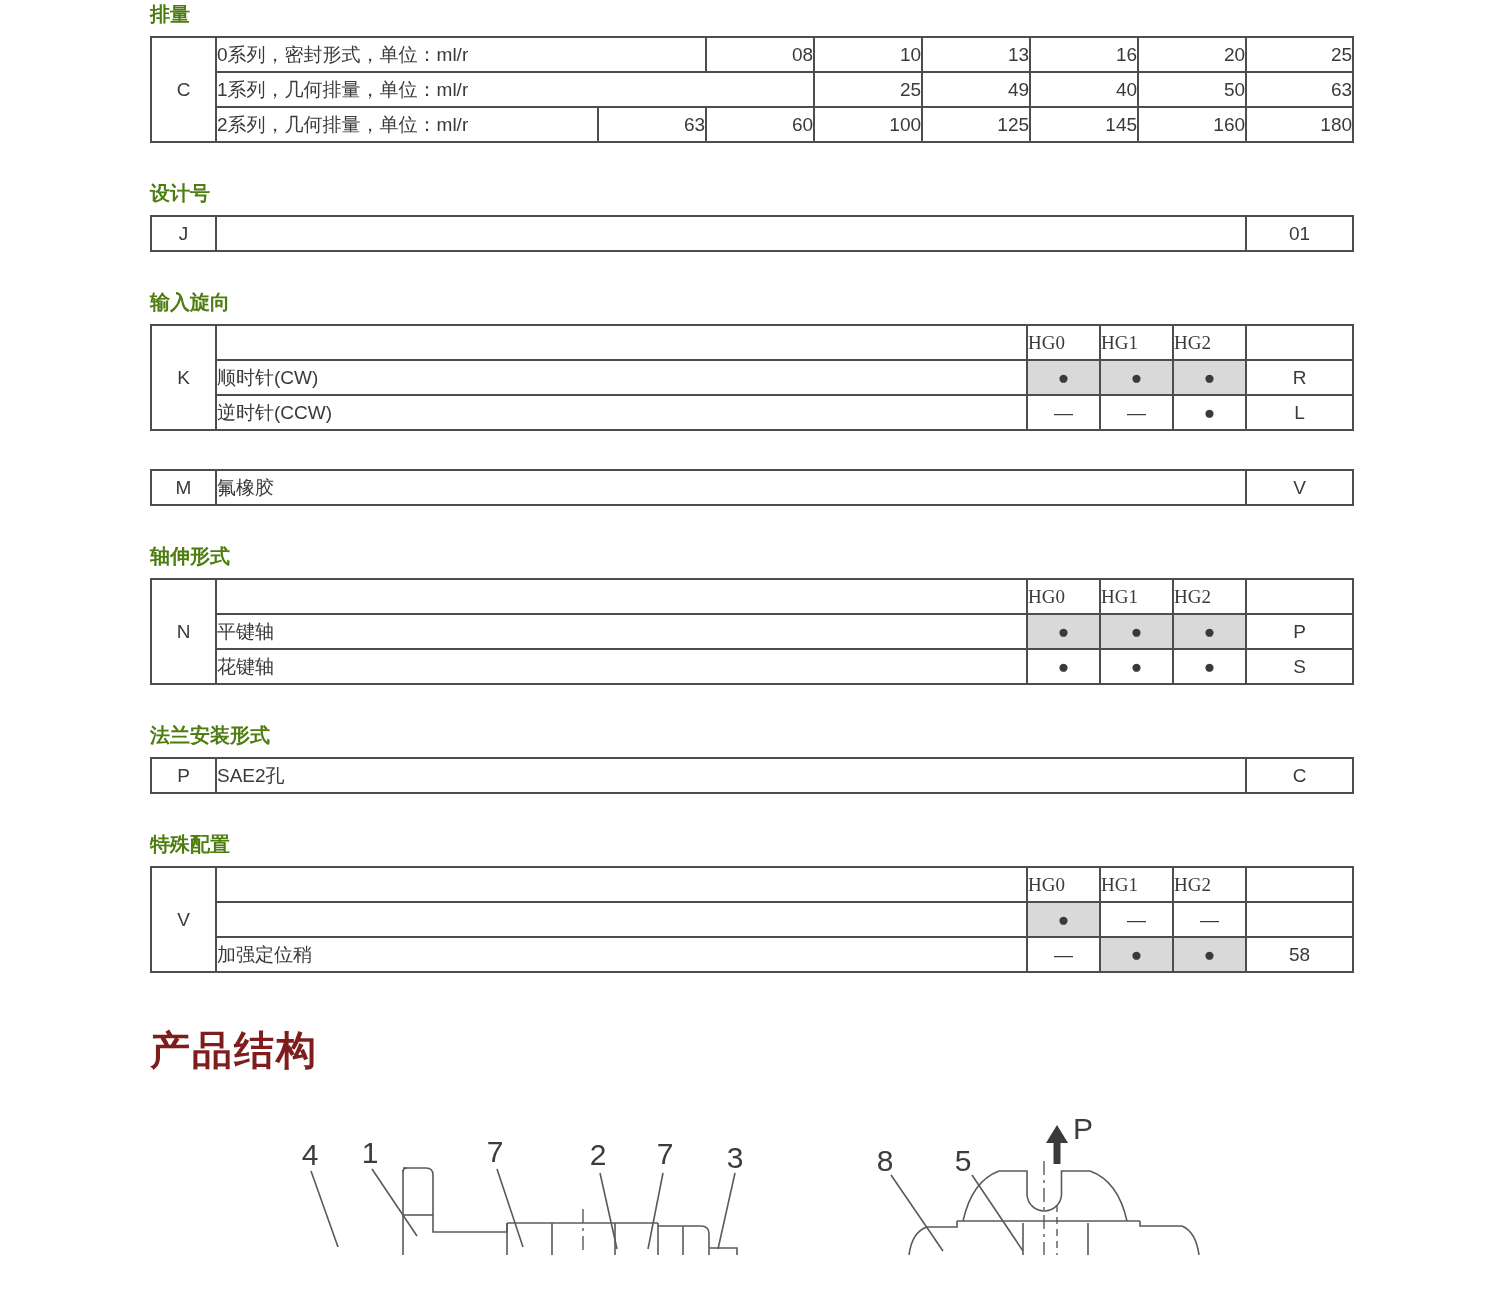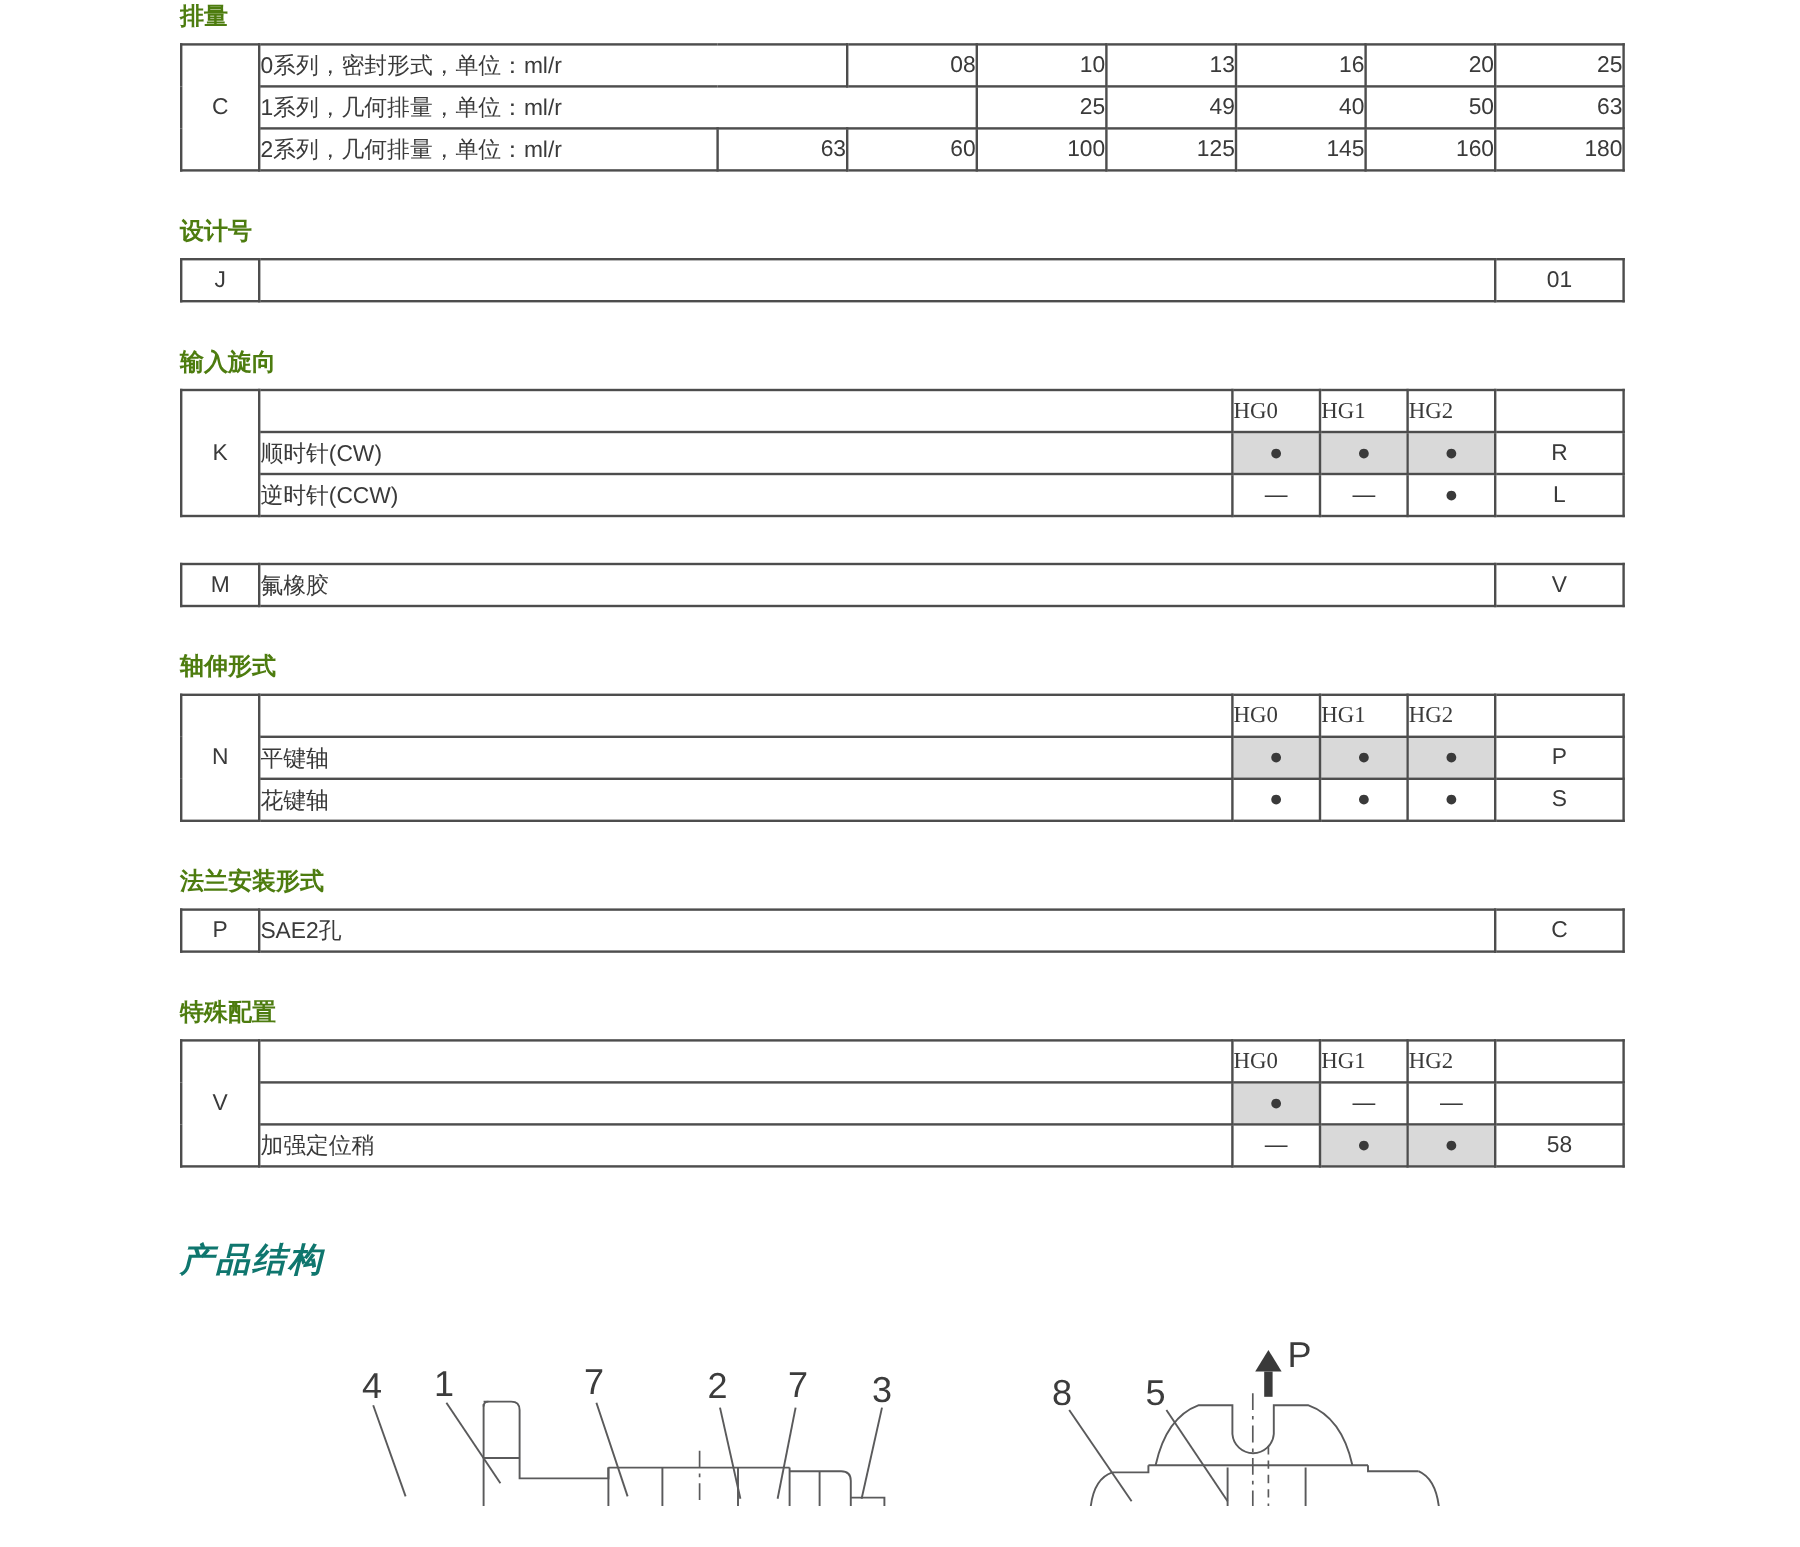--- a/index.html
+++ b/index.html
@@ -26,22 +26,22 @@
   }
   td.letter{text-align:center;}
   td.lbl{text-align:left;padding-left:24px;}
   td.val{text-align:right;}
   td.hgh{font-family:Liberation Serif, serif;}
   td.code{text-align:center;margin-top:32px;}
   td.mark{text-align:center;font-size:17px;color:#333333;}
   td.shaded{background:#d9d9d9;}
   .struct-title{
     margin:52px 0 0 0;
-    font-size:28px;line-height:50px;font-weight:700;
-    color:#0f766e;letter-spacing:2px;font-style:italic;
+    font-size:40px;line-height:50px;font-weight:700;
+    color:#7f1d1d;letter-spacing:2px;
   }
   .drawing-area{
     position:relative;height:150px;margin-top:30px;
   }
   .drawing-area svg{position:absolute;top:0;}
   svg .ln{stroke:#5a5a5b;stroke-width:1.6;fill:none;}
   svg .cl{stroke:#5a5a5b;stroke-width:1.4;fill:none;stroke-dasharray:14 5 3 5;}
   svg .dl{stroke:#5a5a5b;stroke-width:1.4;fill:none;stroke-dasharray:7 5;}
   svg text{
     font-family:"Liberation Sans","DejaVu Sans",sans-serif;

